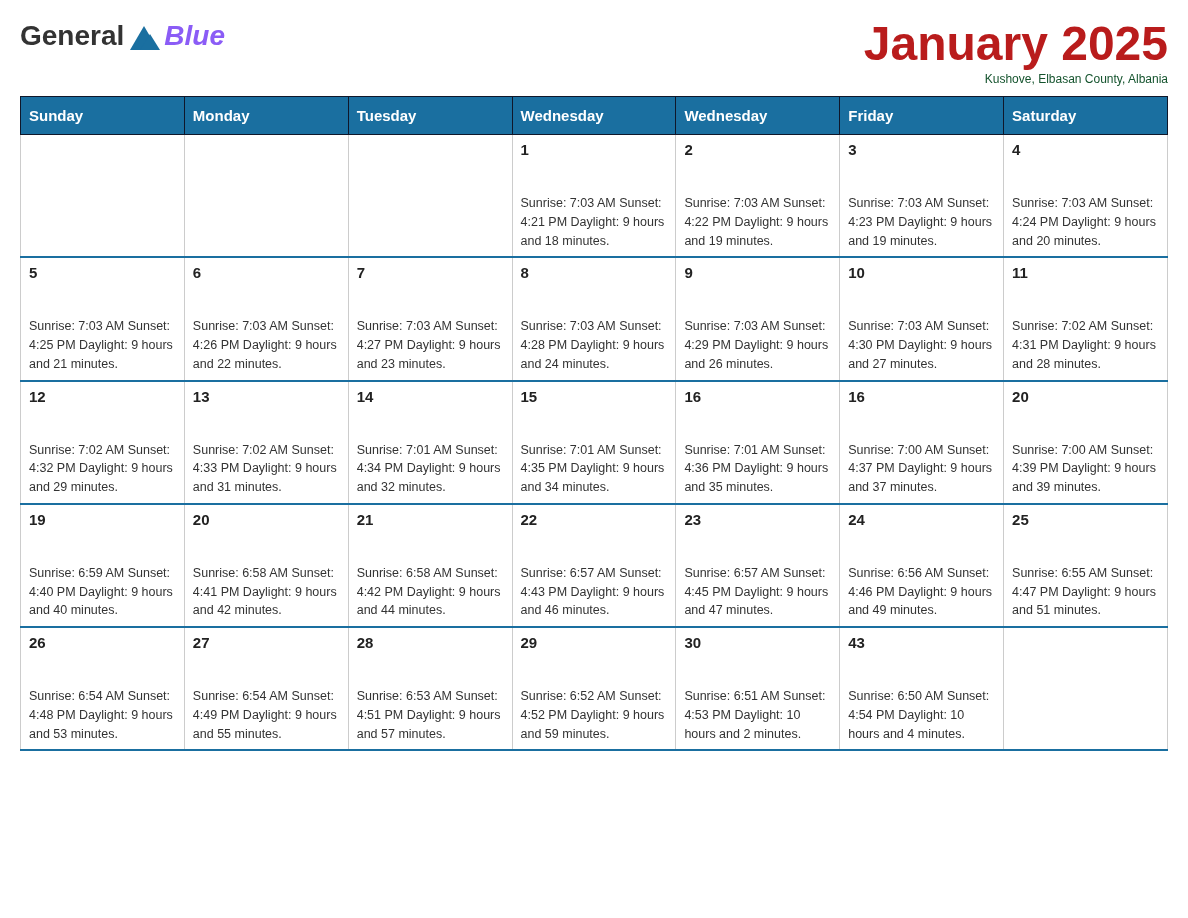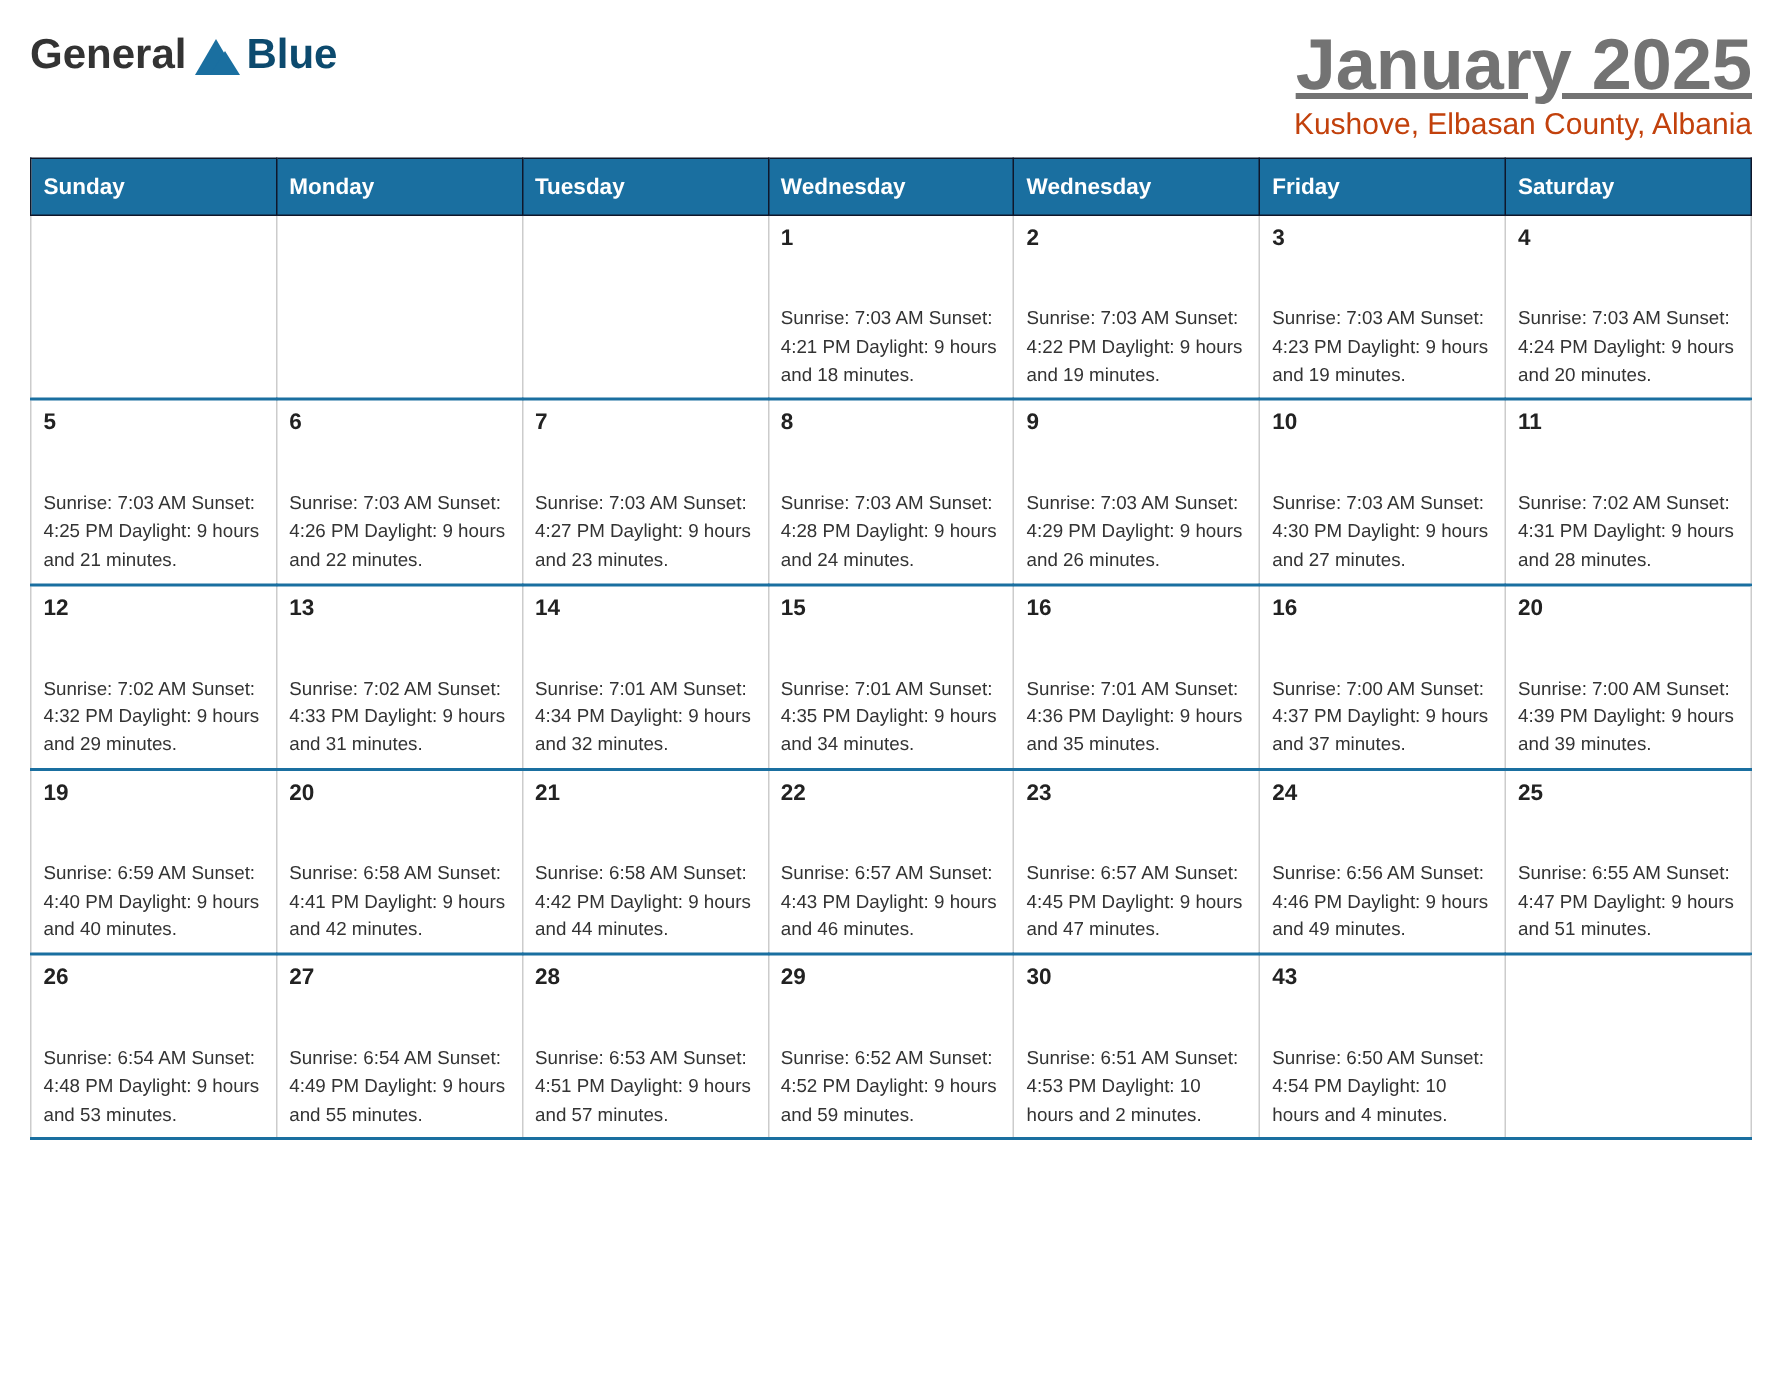--- a/index.html
+++ b/index.html
@@ -19,40 +19,40 @@
     .logo {
       display: flex;
       align-items: flex-start;
       font-size: 28px;
       font-weight: bold;
     }
     .logo-general {
       color: #333;
     }
     .logo-blue {
-      color: #0c4a6e;
+      color: #8b5cf6;
+      font-style: italic;
     }
     .logo-icon {
       width: 36px;
       height: 36px;
       margin: 0 2px;
     }
     .title-section {
       text-align: right;
     }
     .month-title {
       font-size: 48px;
       font-weight: bold;
-      color: #737373;
+      color: #b91c1c;
       line-height: 1;
-      text-decoration: underline;
     }
     .location-title {
-      font-size: 20px;
-      color: #c2410c;
+      font-size: 12px;
+      color: #14532d;
       margin-top: 4px;
     }
     .calendar {
       width: 100%;
       border-collapse: collapse;
       margin-top: 10px;
     }
     .calendar thead th {
       background-color: #1a6fa0;
       color: #fff;

